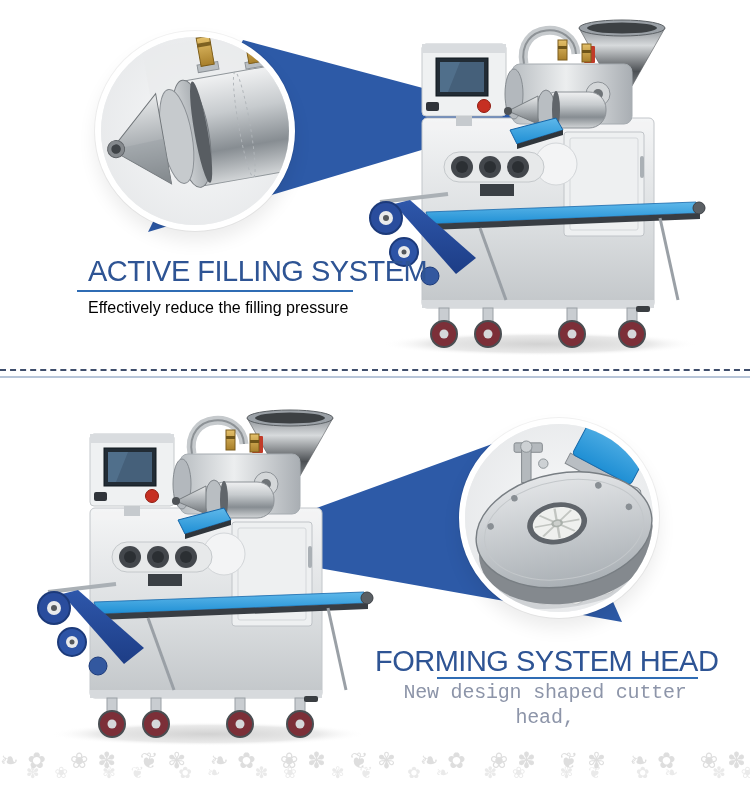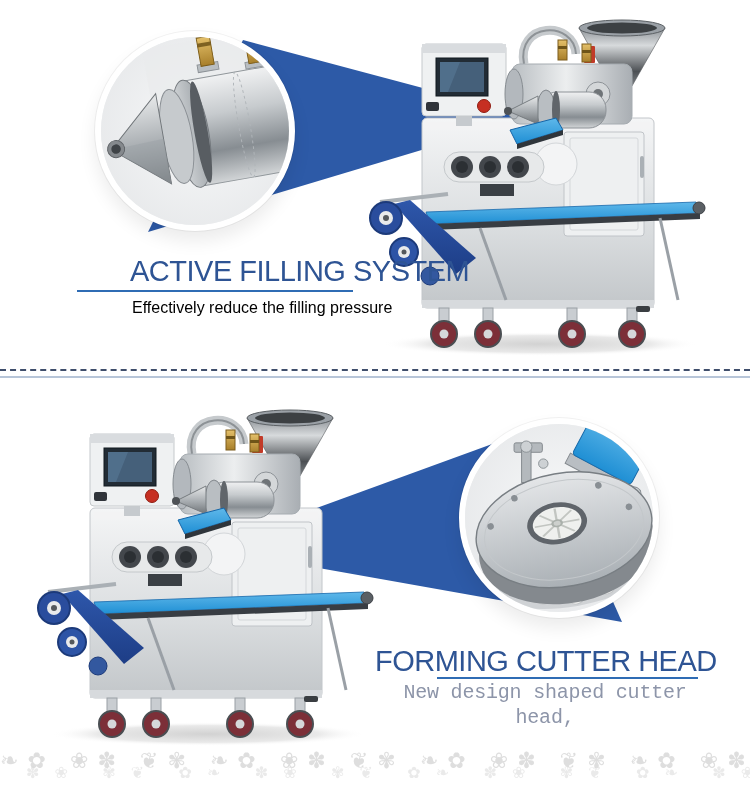--- a/index.html
+++ b/index.html
@@ -33,23 +33,23 @@
   .callout-bottom{left:459px;top:418px;}
   .callout-circle svg{display:block;}
 
   
   .feature-text{position:absolute;z-index:4;}
   .feature-heading{color:var(--heading_blue);font-size:29px;letter-spacing:-.5px;
     line-height:33px;white-space:nowrap;}
   .feature-underline{position:absolute;height:2px;background:var(--underline_blue);z-index:4;}
   .feature-desc{color:var(--text_gray);font-size:20px;letter-spacing:-.2px;line-height:25px;}
 
-  .text-top{left:88px;top:255px;text-align:left;margin-left:42px;}
+  .text-top{left:88px;top:255px;text-align:left;}
   .underline-top{left:77px;top:290px;width:276px;}
-  .desc-top{left:88px;top:299px;text-align:left;margin-left:44px;}
+  .desc-top{left:88px;top:299px;text-align:left;}
 
   .text-bottom{left:375px;top:645px;width:340px;text-align:center;}
   .underline-bottom{left:437px;top:677px;width:261px;}
   .desc-bottom{left:375px;top:680px;width:340px;text-align:center;font-family:Liberation Mono, monospace;}
 
   
   .divider-dashed{position:absolute;left:0;top:369px;width:750px;height:0;
     border-top:2px dashed var(--divider_dash);z-index:4;}
   .divider-solid{position:absolute;left:0;top:376px;width:750px;height:2px;
     background:var(--divider_solid);z-index:4;}
@@ -336,21 +336,21 @@
         </g>
         <circle cx="30" cy="95" r="3.5" fill="#898f94"></circle>
           <circle cx="60" cy="70" r="3.5" fill="#898f94"></circle>
         <circle cx="150" cy="72" r="3.5" fill="#898f94"></circle>
           <circle cx="178" cy="100" r="3.5" fill="#898f94"></circle>
       </g>
     </svg>
   </div>
 
   <div class="feature-text text-bottom">
-    <div class="feature-heading">FORMING CUTTER HEAD</div>
+    <div class="feature-heading">FORMING SYSTEM HEAD</div>
   </div>
   <div class="feature-underline underline-bottom"></div>
   <div class="feature-text feature-desc desc-bottom">
     <div>New design shaped cutter head,</div>
   </div>
 
   <div class="ornament">
     <div class="ornament-row1">❧✿ ❀✽ ❦✾ ❧✿ ❀✽ ❦✾ ❧✿ ❀✽ ❦✾ ❧✿ ❀✽ ❦✾ ❧✿ ❀✽ ❦✾ ❧✿ ❀✽</div>
     <div class="ornament-row2">✽❀ ✾❦ ✿❧ ✽❀ ✾❦ ✿❧ ✽❀ ✾❦ ✿❧ ✽❀ ✾❦ ✿❧ ✽❀</div>
   </div>

